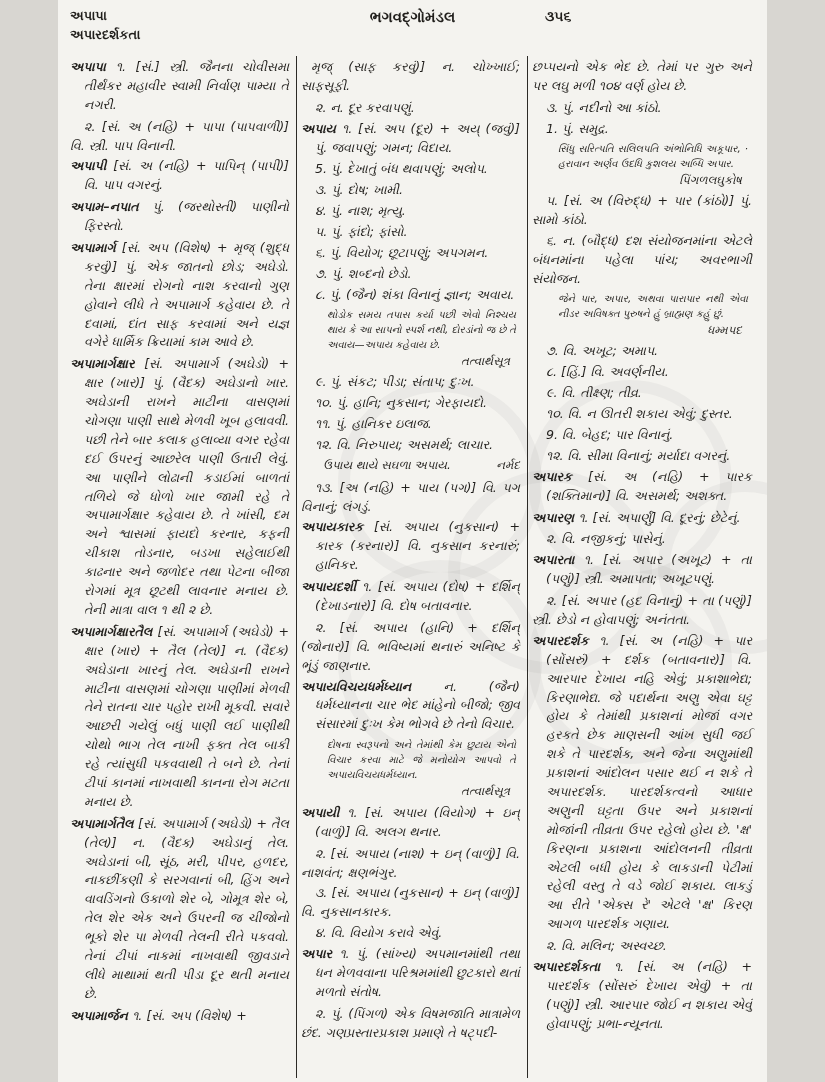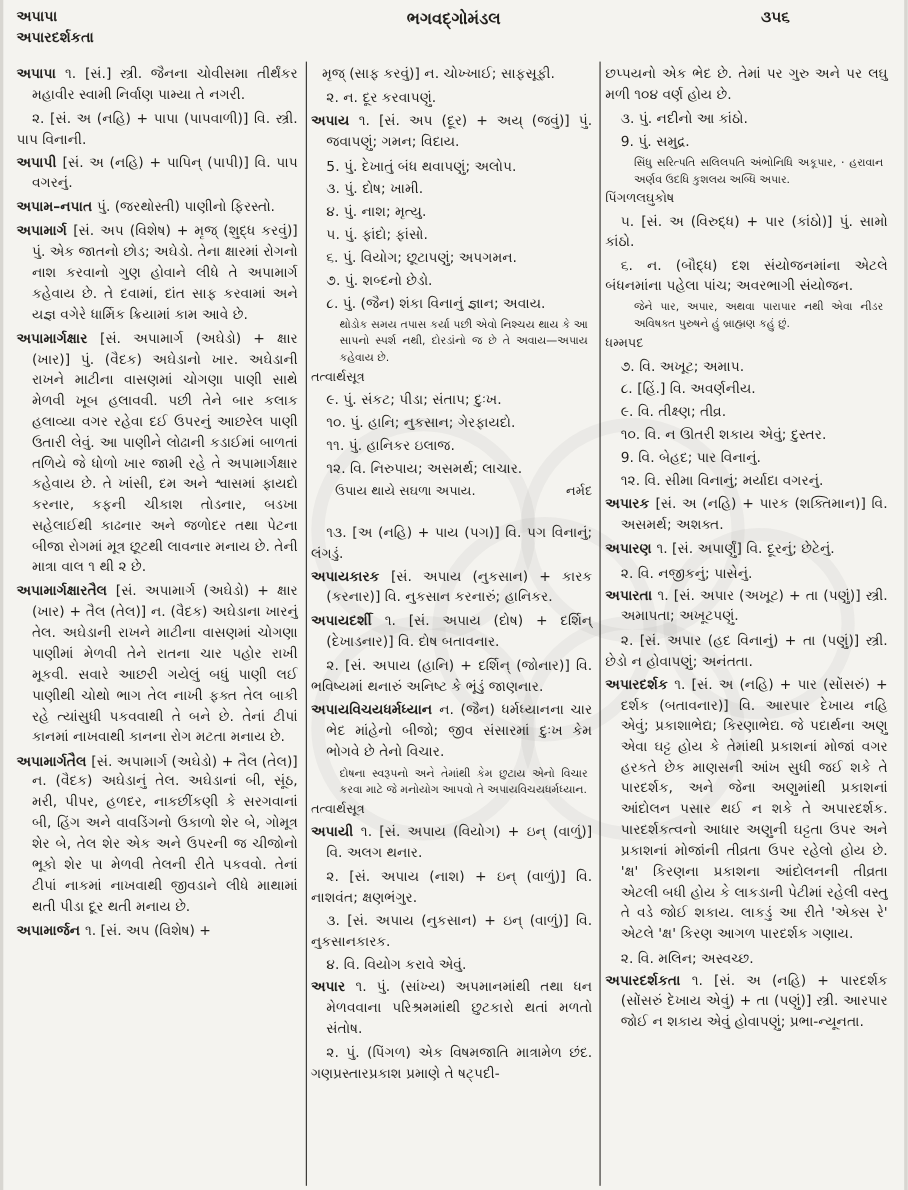--- a/index.html
+++ b/index.html
@@ -1,18 +1,18 @@
 <!DOCTYPE html>
 <html lang="gu"><head>
 <meta charset="utf-8">
 <style>
   html,body{margin:0;padding:0;background:#d8d6d1;}
   .page{
     position:relative;
-    width:819px;height:1082px;
+    width:709px;height:1082px;
     margin:0 auto;
     background:#f4f3ef;
     font-family:"DejaVu Sans",sans-serif;
     color:#211f1c;
     overflow:hidden;
     box-sizing:border-box;
   }
   
   .wm{position:absolute;border-radius:50%;border:12px solid rgba(120,118,112,0.07);z-index:0;}
   .wm.w1{width:180px;height:180px;left:280px;top:380px;}
@@ -23,46 +23,46 @@
   .wm.w6{width:150px;height:150px;left:600px;top:480px;}
 
   .header{
     position:relative;z-index:1;
     display:flex;align-items:flex-start;
     padding:7px 12px 0 12px;
   }
   .guide{width:210px;font-weight:bold;font-size:13px;line-height:1.45;}
   .guide div{white-space:nowrap;}
   .title{flex:1;text-align:center;font-weight:bold;font-size:15px;padding-top:1px;}
-  .pageno{width:210px;text-align:center;font-weight:bold;font-size:14px;padding-top:1px;}
+  .pageno{width:210px;text-align:left;font-weight:bold;font-size:14px;padding-top:1px;}
 
   .body{
     position:absolute;left:8px;right:8px;top:56px;bottom:4px;
-    display:flex;z-index:1;
+    display:flex;z-index:1;font-style:italic;
   }
   .col{
     width:33.333%;
     box-sizing:border-box;
     padding:2px 7px 0 4px;
     overflow:hidden;
   }
   .col.rule{border-right:1.5px solid #2c2a26;}
   .col p{
     margin:0 0 3px 0;
     font-size:12.6px;
     line-height:1.5;
     text-align:justify;
   }
   .col p.entry{padding-left:14px;text-indent:-14px;}
   .col p.sense{text-indent:14px;margin-bottom:2px;}
   .col p.cont-indent{text-indent:10px;}
   .col p.cont-flush{text-indent:0;}
   .col p.quote{padding-left:26px;padding-right:4px;font-size:10px;margin-bottom:1px;}
-  .col p.cite{font-size:11.8px;margin:0 20px 3px 0;}
-  .col p.qline{display:flex;justify-content:space-between;padding-left:22px;font-size:11.8px;margin-bottom:19px;text-indent:0;}
+  .col p.cite{text-align:right;font-size:11.8px;margin:0 10px 3px 0;}
+  .col p.qline{display:flex;justify-content:space-between;padding-left:22px;font-size:11.8px;margin-bottom:4px;text-indent:0;}
   .col b.hw{font-weight:bold;}
 </style>
 </head>
 <body>
 
 <div class="page">
 
   <span class="wm w1"></span>
   <span class="wm w2"></span>
   <span class="wm w3"></span>
@@ -122,21 +122,21 @@
         <p class="entry"><b class="hw">અપાયી </b>૧. [સં. અપાય (વિયોગ) + ઇન્ (વાળું)] વિ. અલગ થનાર.</p>
         <p class="sense">૨. [સં. અપાય (નાશ) + ઇન્ (વાળું)] વિ. નાશવંત; ક્ષણભંગુર.</p>
         <p class="sense">૩. [સં. અપાય (નુકસાન) + ઇન્ (વાળું)] વિ. નુકસાનકારક.</p>
         <p class="sense">૪. વિ. વિયોગ કરાવે એવું.</p>
         <p class="entry"><b class="hw">અપાર </b>૧. પું. (સાંખ્ય) અપમાનમાંથી તથા ધન મેળવવાના પરિશ્રમમાંથી છુટકારો થતાં મળતો સંતોષ.</p>
         <p class="sense">૨. પું. (પિંગળ) એક વિષમજાતિ માત્રામેળ છંદ. ગણપ્રસ્તારપ્રકાશ પ્રમાણે તે ષટ્પદી-</p>
       </div>
     <div class="col">
         <p class="cont-flush">છપ્પયનો એક ભેદ છે. તેમાં પર ગુરુ અને પર લઘુ મળી ૧૦૪ વર્ણ હોય છે.</p>
         <p class="sense">૩. પું. નદીનો આ કાંઠો.</p>
-        <p class="sense">9. પું. સમુદ્ર.</p>
+        <p class="sense">1. પું. સમુદ્ર.</p>
         <p class="quote">સિંધુ સરિત્પતિ સલિલપતિ અંભોનિધિ અકૂપાર, · હરાવાન અર્ણવ ઉદધિ કુશલય અબ્ધિ અપાર.</p>
         <p class="cite">પિંગળલઘુકોષ</p>
         <p class="sense">૫. [સં. અ (વિરુદ્ધ) + પાર (કાંઠો)] પું. સામો કાંઠો.</p>
         <p class="sense">૬. ન. (બૌદ્ધ) દશ સંયોજનમાંના એટલે બંધનમાંના પહેલા પાંચ; અવરભાગી સંયોજન.</p>
         <p class="quote">જેને પાર, અપાર, અથવા પારાપાર નથી એવા નીડર અવિષક્ત પુરુષને હું બ્રાહ્મણ કહું છું.</p>
         <p class="cite">ધમ્મપદ</p>
         <p class="sense">૭. વિ. અખૂટ; અમાપ.</p>
         <p class="sense">૮. [હિં.] વિ. અવર્ણનીય.</p>
         <p class="sense">૯. વિ. તીક્ષ્ણ; તીવ્ર.</p>
         <p class="sense">૧૦. વિ. ન ઊતરી શકાય એવું; દુસ્તર.</p>

